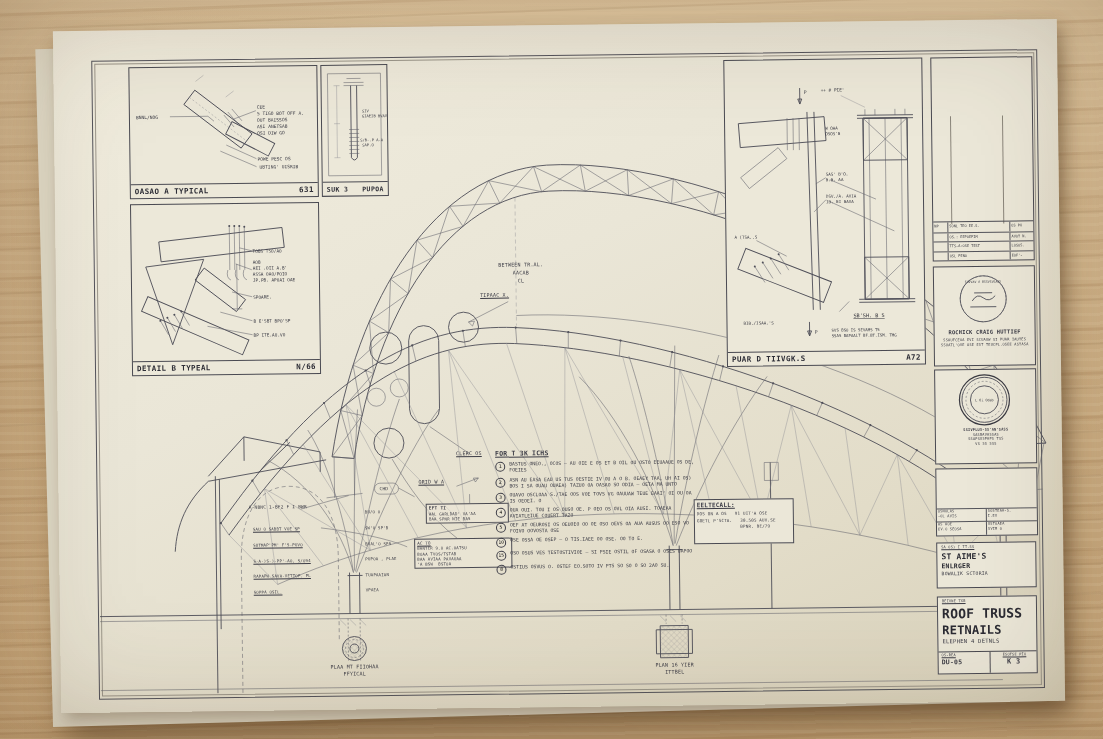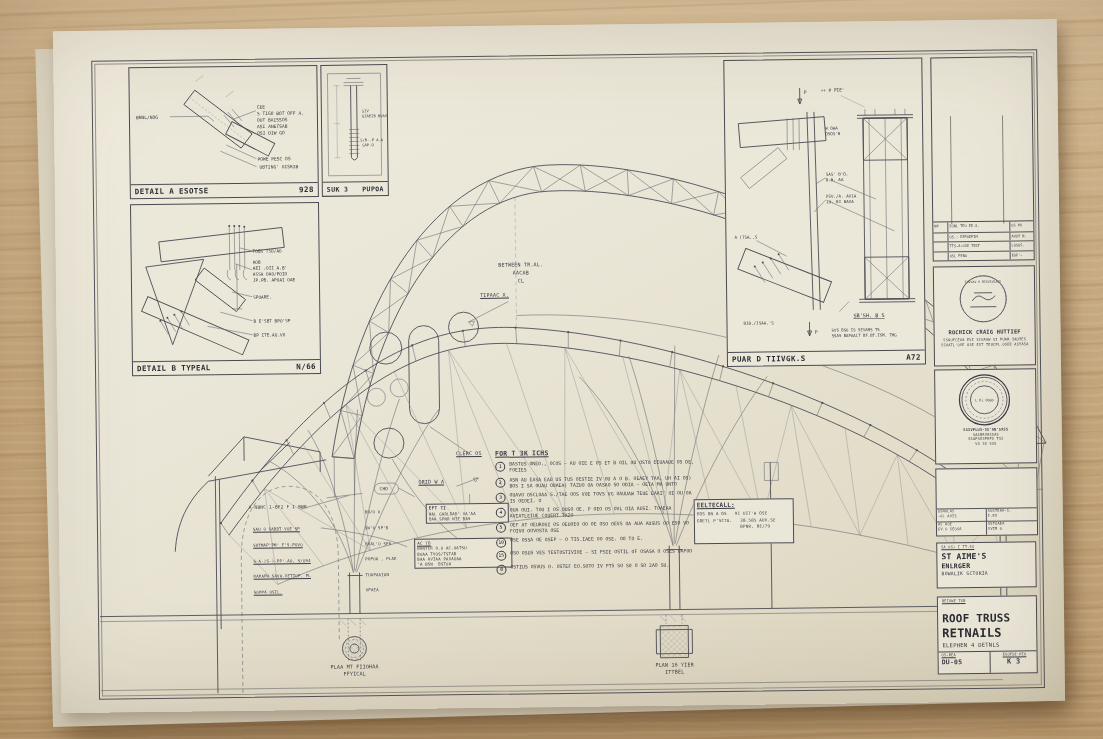--- a/index.html
+++ b/index.html
@@ -261,22 +261,22 @@
         <text x="6" y="51" font-size="4.6" fill="#3c3c46">BNNL/NOG</text>
         <text x="127" y="42" font-size="4.6" fill="#3c3c46">CEE</text>
         <text x="127" y="48.5" font-size="4.6" fill="#3c3c46">5 TIGO BOT OFF A.</text>
         <text x="127" y="55" font-size="4.6" fill="#3c3c46">OUT  BAISSOS</text>
         <text x="127" y="61.5" font-size="4.6" fill="#3c3c46">ASI ANETSAB</text>
         <text x="127" y="68" font-size="4.6" fill="#3c3c46">OSI DIW GO</text>
         <text x="127" y="94" font-size="4.6" fill="#3c3c46">POWE PESC OS</text>
         <text x="129" y="102" font-size="4.6" fill="#3c3c46">UBTING' UISRIB</text>
       </svg>
       <div class="ptitle">
-        <span>DETAIL A  ESOTSE</span>
-        <span>928</span>
+        <span>OASAO A  TYPICAL</span>
+        <span>631</span>
       </div>
     </div>
 
     <div class="panel" style="left:267px;top:37px;width:65px;height:130px;">
       <svg width="65" height="117" viewBox="0 0 65 117">
         <defs>
           <pattern id="hatchS" width="7" height="7" patternUnits="userSpaceOnUse" patternTransform="rotate(35)">
             <line x1="0" y1="0" x2="7" y2="0" stroke="#b9b19b" stroke-width=".8"></line>
           </pattern>
         </defs>
@@ -468,21 +468,21 @@
     <div class="sbox" style="top:522px;height:46px;padding:2px 4px;box-sizing:border-box;">
       <div class="lbl t36 u" style="position:static;">SA OS) I TT.SS</div>
       <div class="lbl" style="position:static;font-size:8px;font-weight:bold;color:#2b2b33;margin-top:2px;">ST AIME'S</div>
       <div class="lbl" style="position:static;font-size:6.5px;font-weight:bold;color:#2b2b33;">ENLRGER</div>
       <div class="lbl" style="position:static;font-size:4.8px;">BOWALIK SCTORIA</div>
     </div>
 
     <div class="sbox" style="top:576px;height:78px;box-sizing:border-box;">
       <div style="padding:2px 4px;">
         <div class="lbl t36 u" style="position:static;">BEIVNE TXB</div>
-        <div class="lbl" style="position:static;font-size:11px;font-weight:bold;color:#2b2b33;margin-top:8px;">ROOF TRUSS</div>
+        <div class="lbl" style="position:static;font-size:13px;font-weight:bold;color:#2b2b33;margin-top:2px;">ROOF TRUSS</div>
         <div class="lbl" style="position:static;font-size:12px;font-weight:bold;color:#2b2b33;">RETNAILS</div>
         <div class="lbl" style="position:static;font-size:5.6px;">ELEPHEN 4 DETNLS</div>
       </div>
       <div style="position:absolute;left:0;right:0;bottom:0;height:21px;border-top:.9px solid #4a4a52;display:flex;">
         <div style="width:46%;border-right:.8px solid #4a4a52;padding:1px 3px;overflow:hidden;">
           <span class="lbl t36 u" style="position:static;display:block;">OS-REA</span>
           <span class="lbl" style="position:static;display:block;font-size:6.5px;font-weight:bold;">DU-05</span>
         </div>
         <div style="flex:1;padding:1px 12px;overflow:hidden;">
           <span class="lbl t36 u" style="position:static;display:block;">ESOTSE PIO</span>

